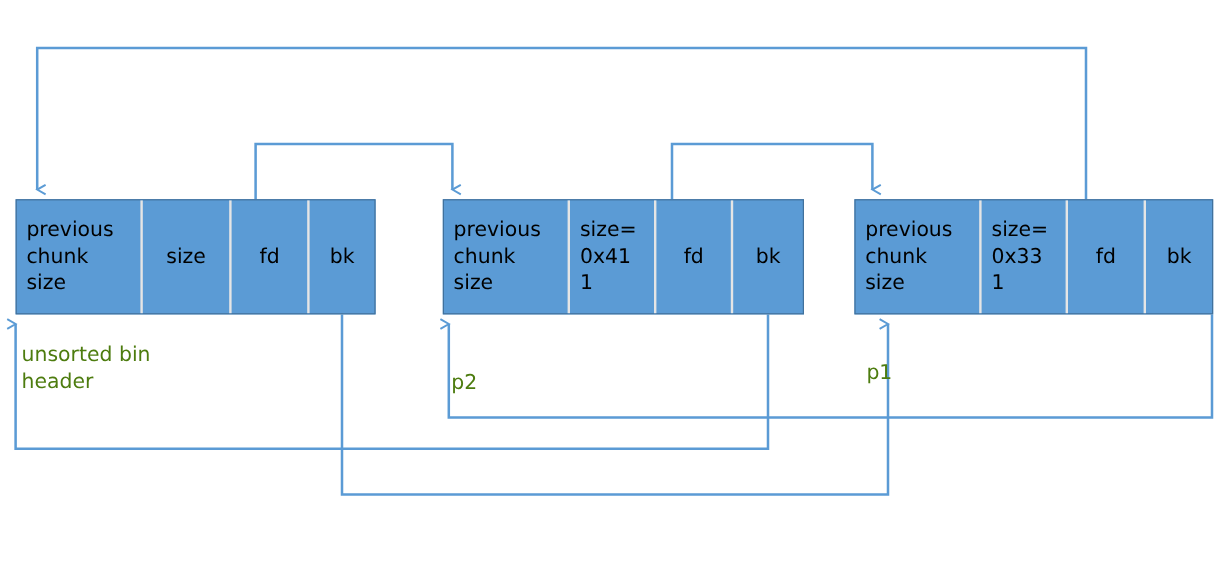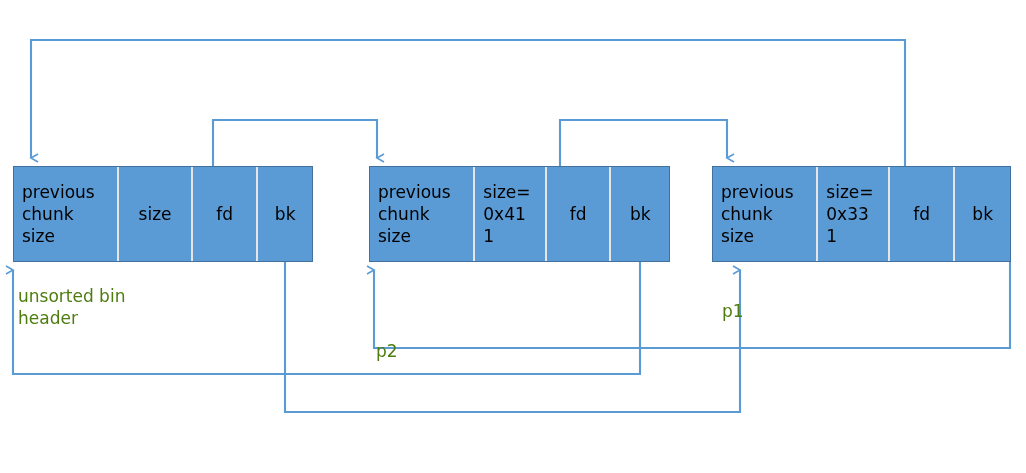--- a/index.html
+++ b/index.html
@@ -159,17 +159,17 @@
       <span class="field-label centered">fd</span>
     </div>
     <div class="field" style="width:57px;">
       <span class="field-label centered">bk</span>
     </div>
   </div>
 
   <div class="ptr-label" style="left:18px; top:285px;">unsorted bin
 header</div>
 
-  <div class="ptr-label" style="left:376px; top:308px;margin-top:32px;">p2</div>
+  <div class="ptr-label" style="left:376px; top:308px;">p2</div>
 
   <div class="ptr-label" style="left:722px; top:300px;">p1</div>
 
 </div>
 
 </body></html>

